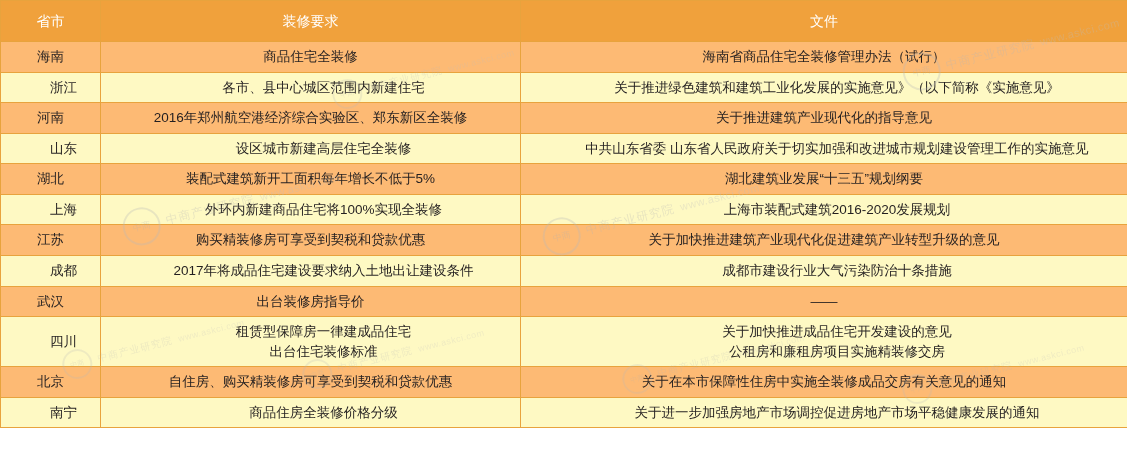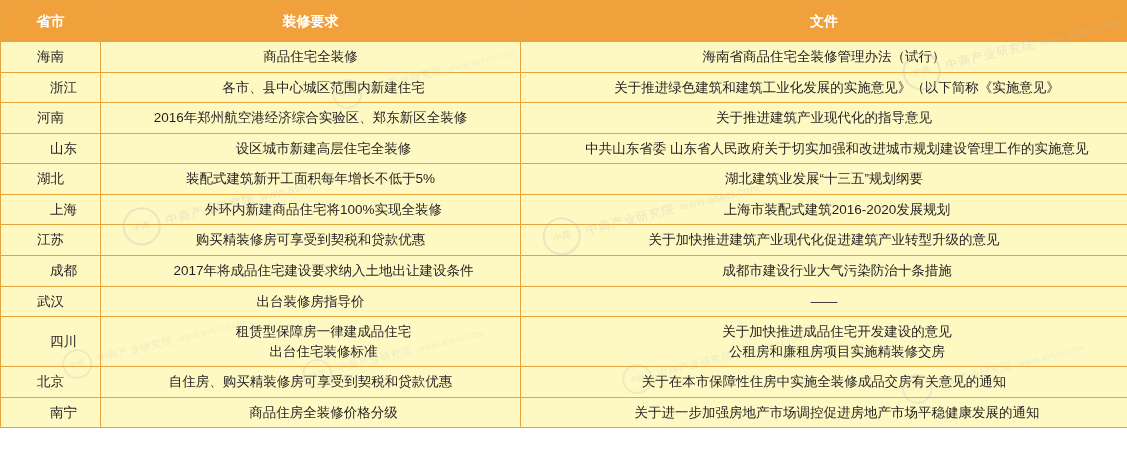--- a/index.html
+++ b/index.html
@@ -33,27 +33,27 @@
     text-align: center;
     vertical-align: middle;
     color: #231f20;
     font-size: 13.5px;
     line-height: 1.45;
     padding: 5px 4px;
   }
   table.policy-table thead th {
     background: #f0a13c;
     color: #ffffff;
-    font-weight: bold;
+    font-weight: normal;
     font-size: 14px;
     height: 30px;
     border: 1px solid #e8a33d;
   }
   table.policy-table tbody tr.row-odd td {
-    background: #fef9c3;
+    background: #fdba74;
   }
   table.policy-table tbody tr.row-even td {
     background: #fef9c3;
     padding-left: 30px;
   }
   .col-province { width: 100px; }
   .col-requirement { width: 420px; }
   .col-document { width: 607px; }
   .cell-multiline { white-space: pre-line; }
   .watermark-layer {

